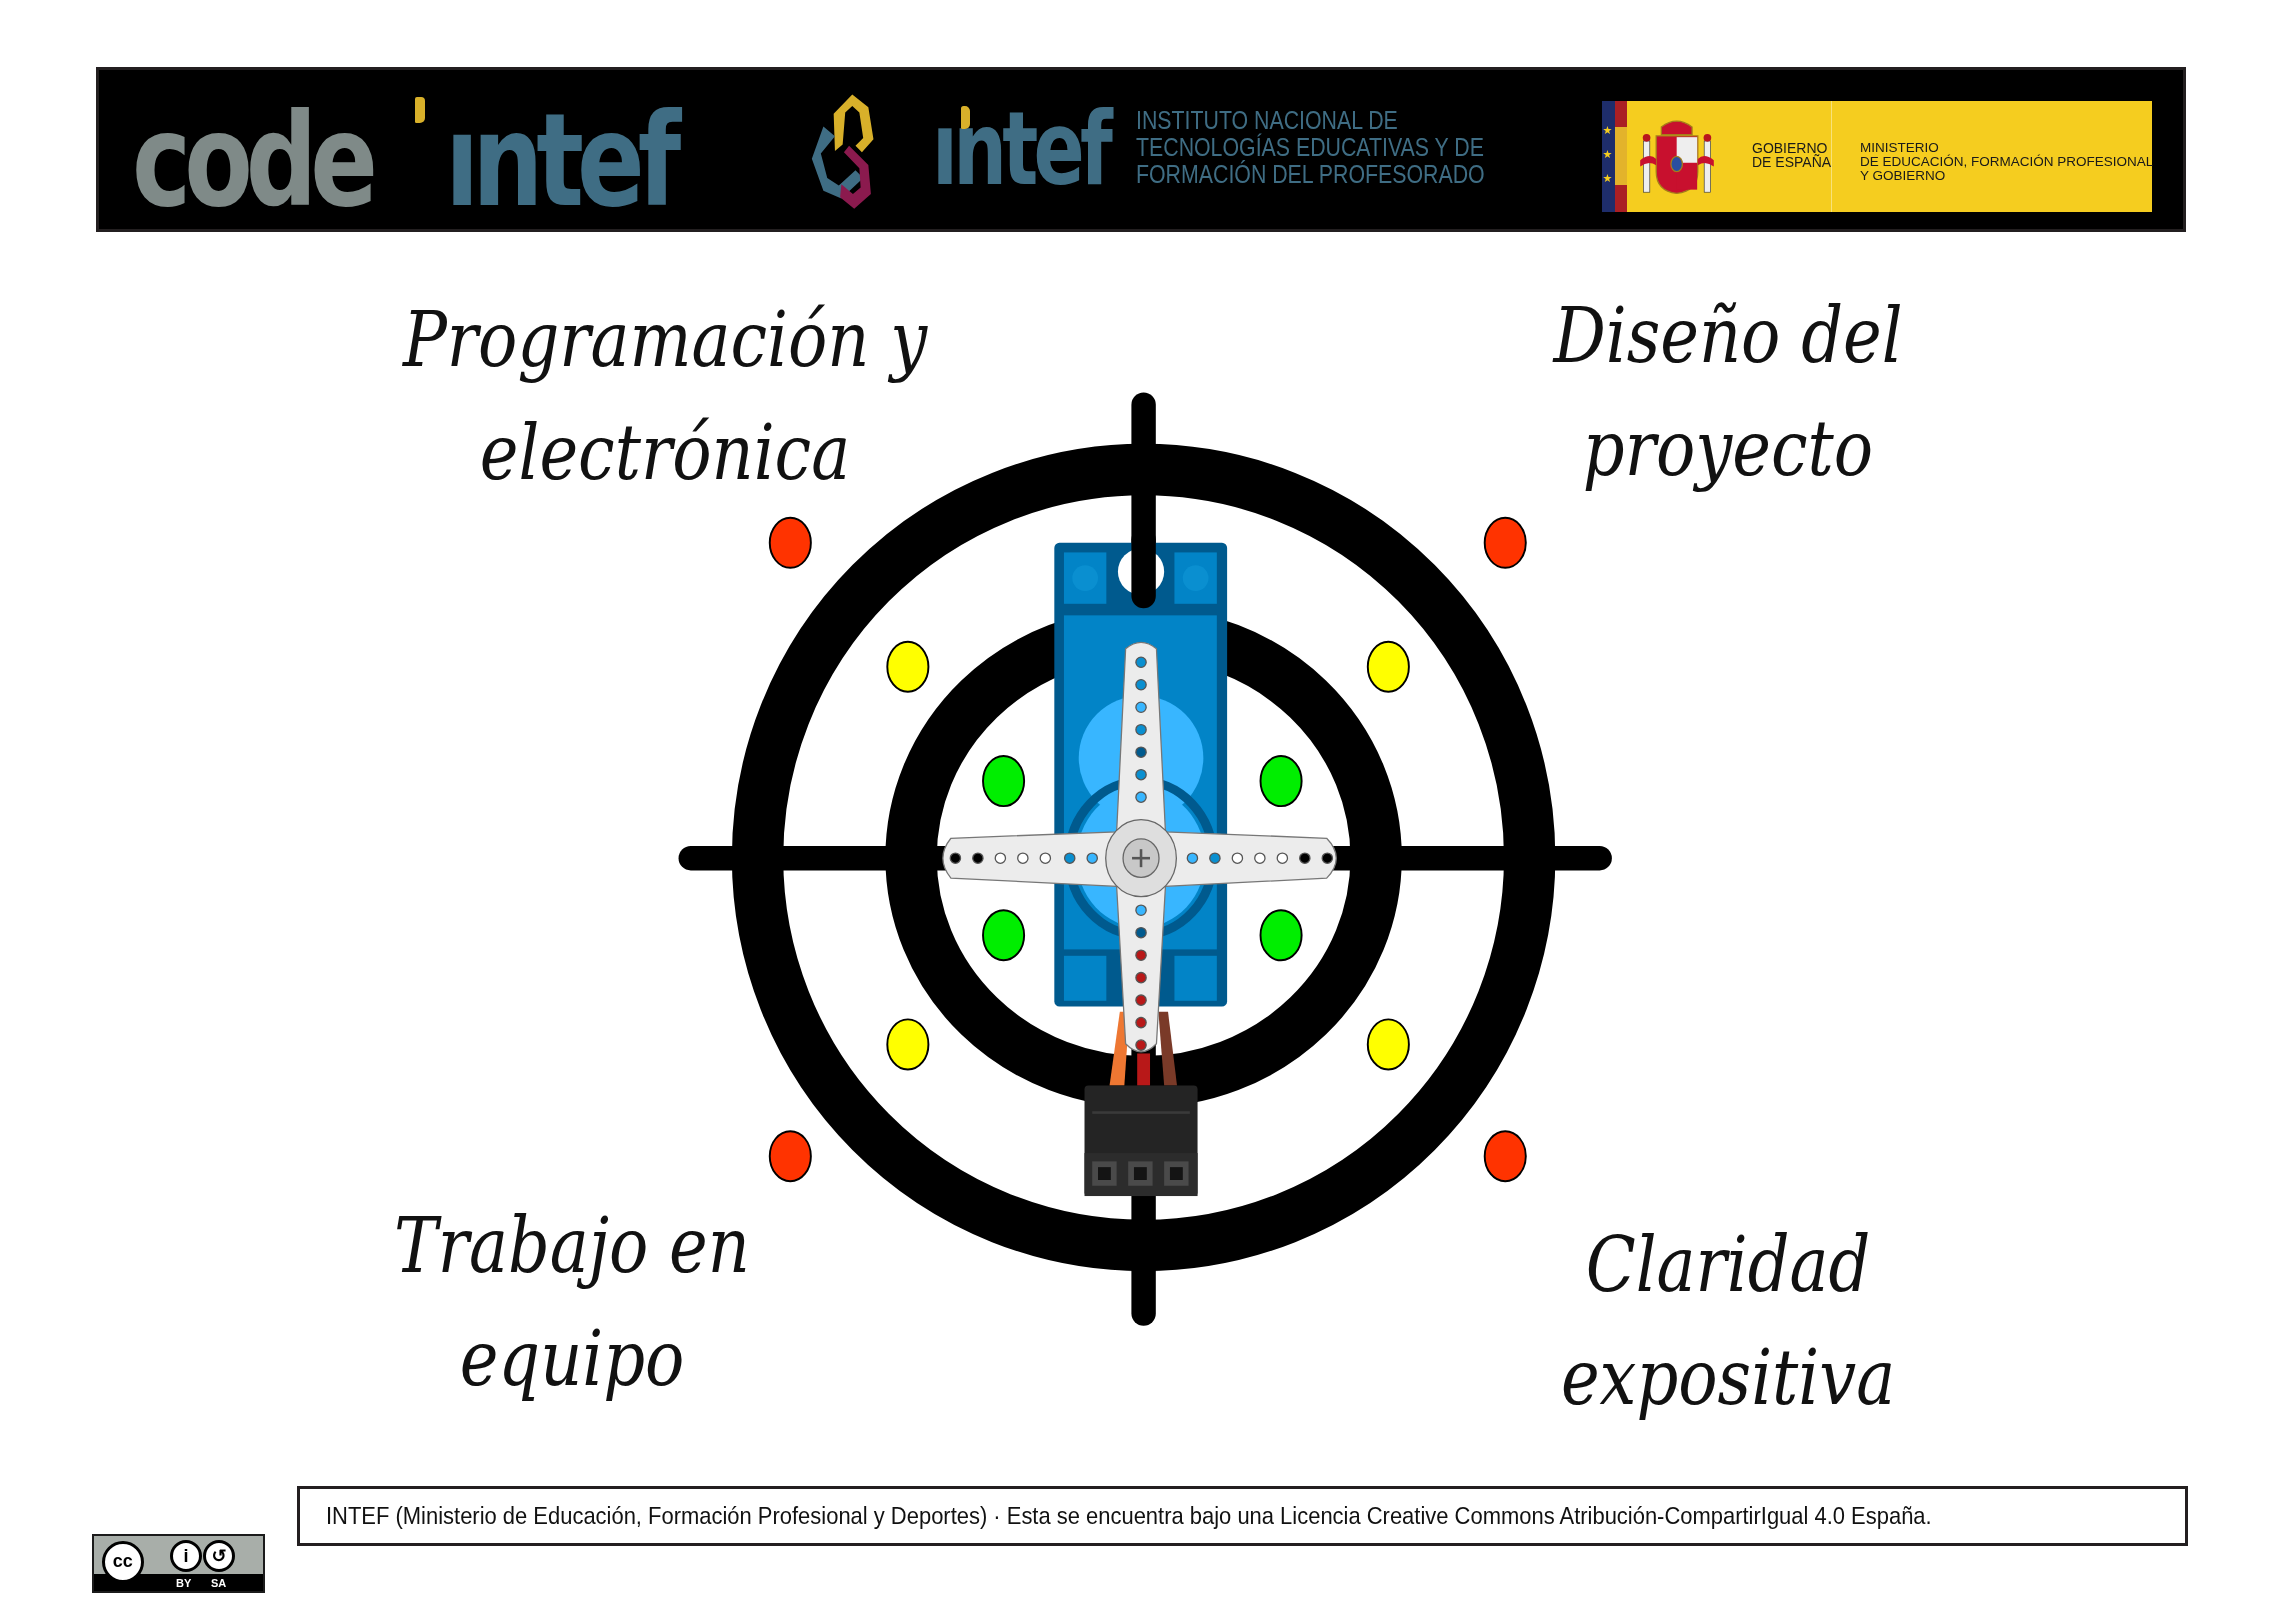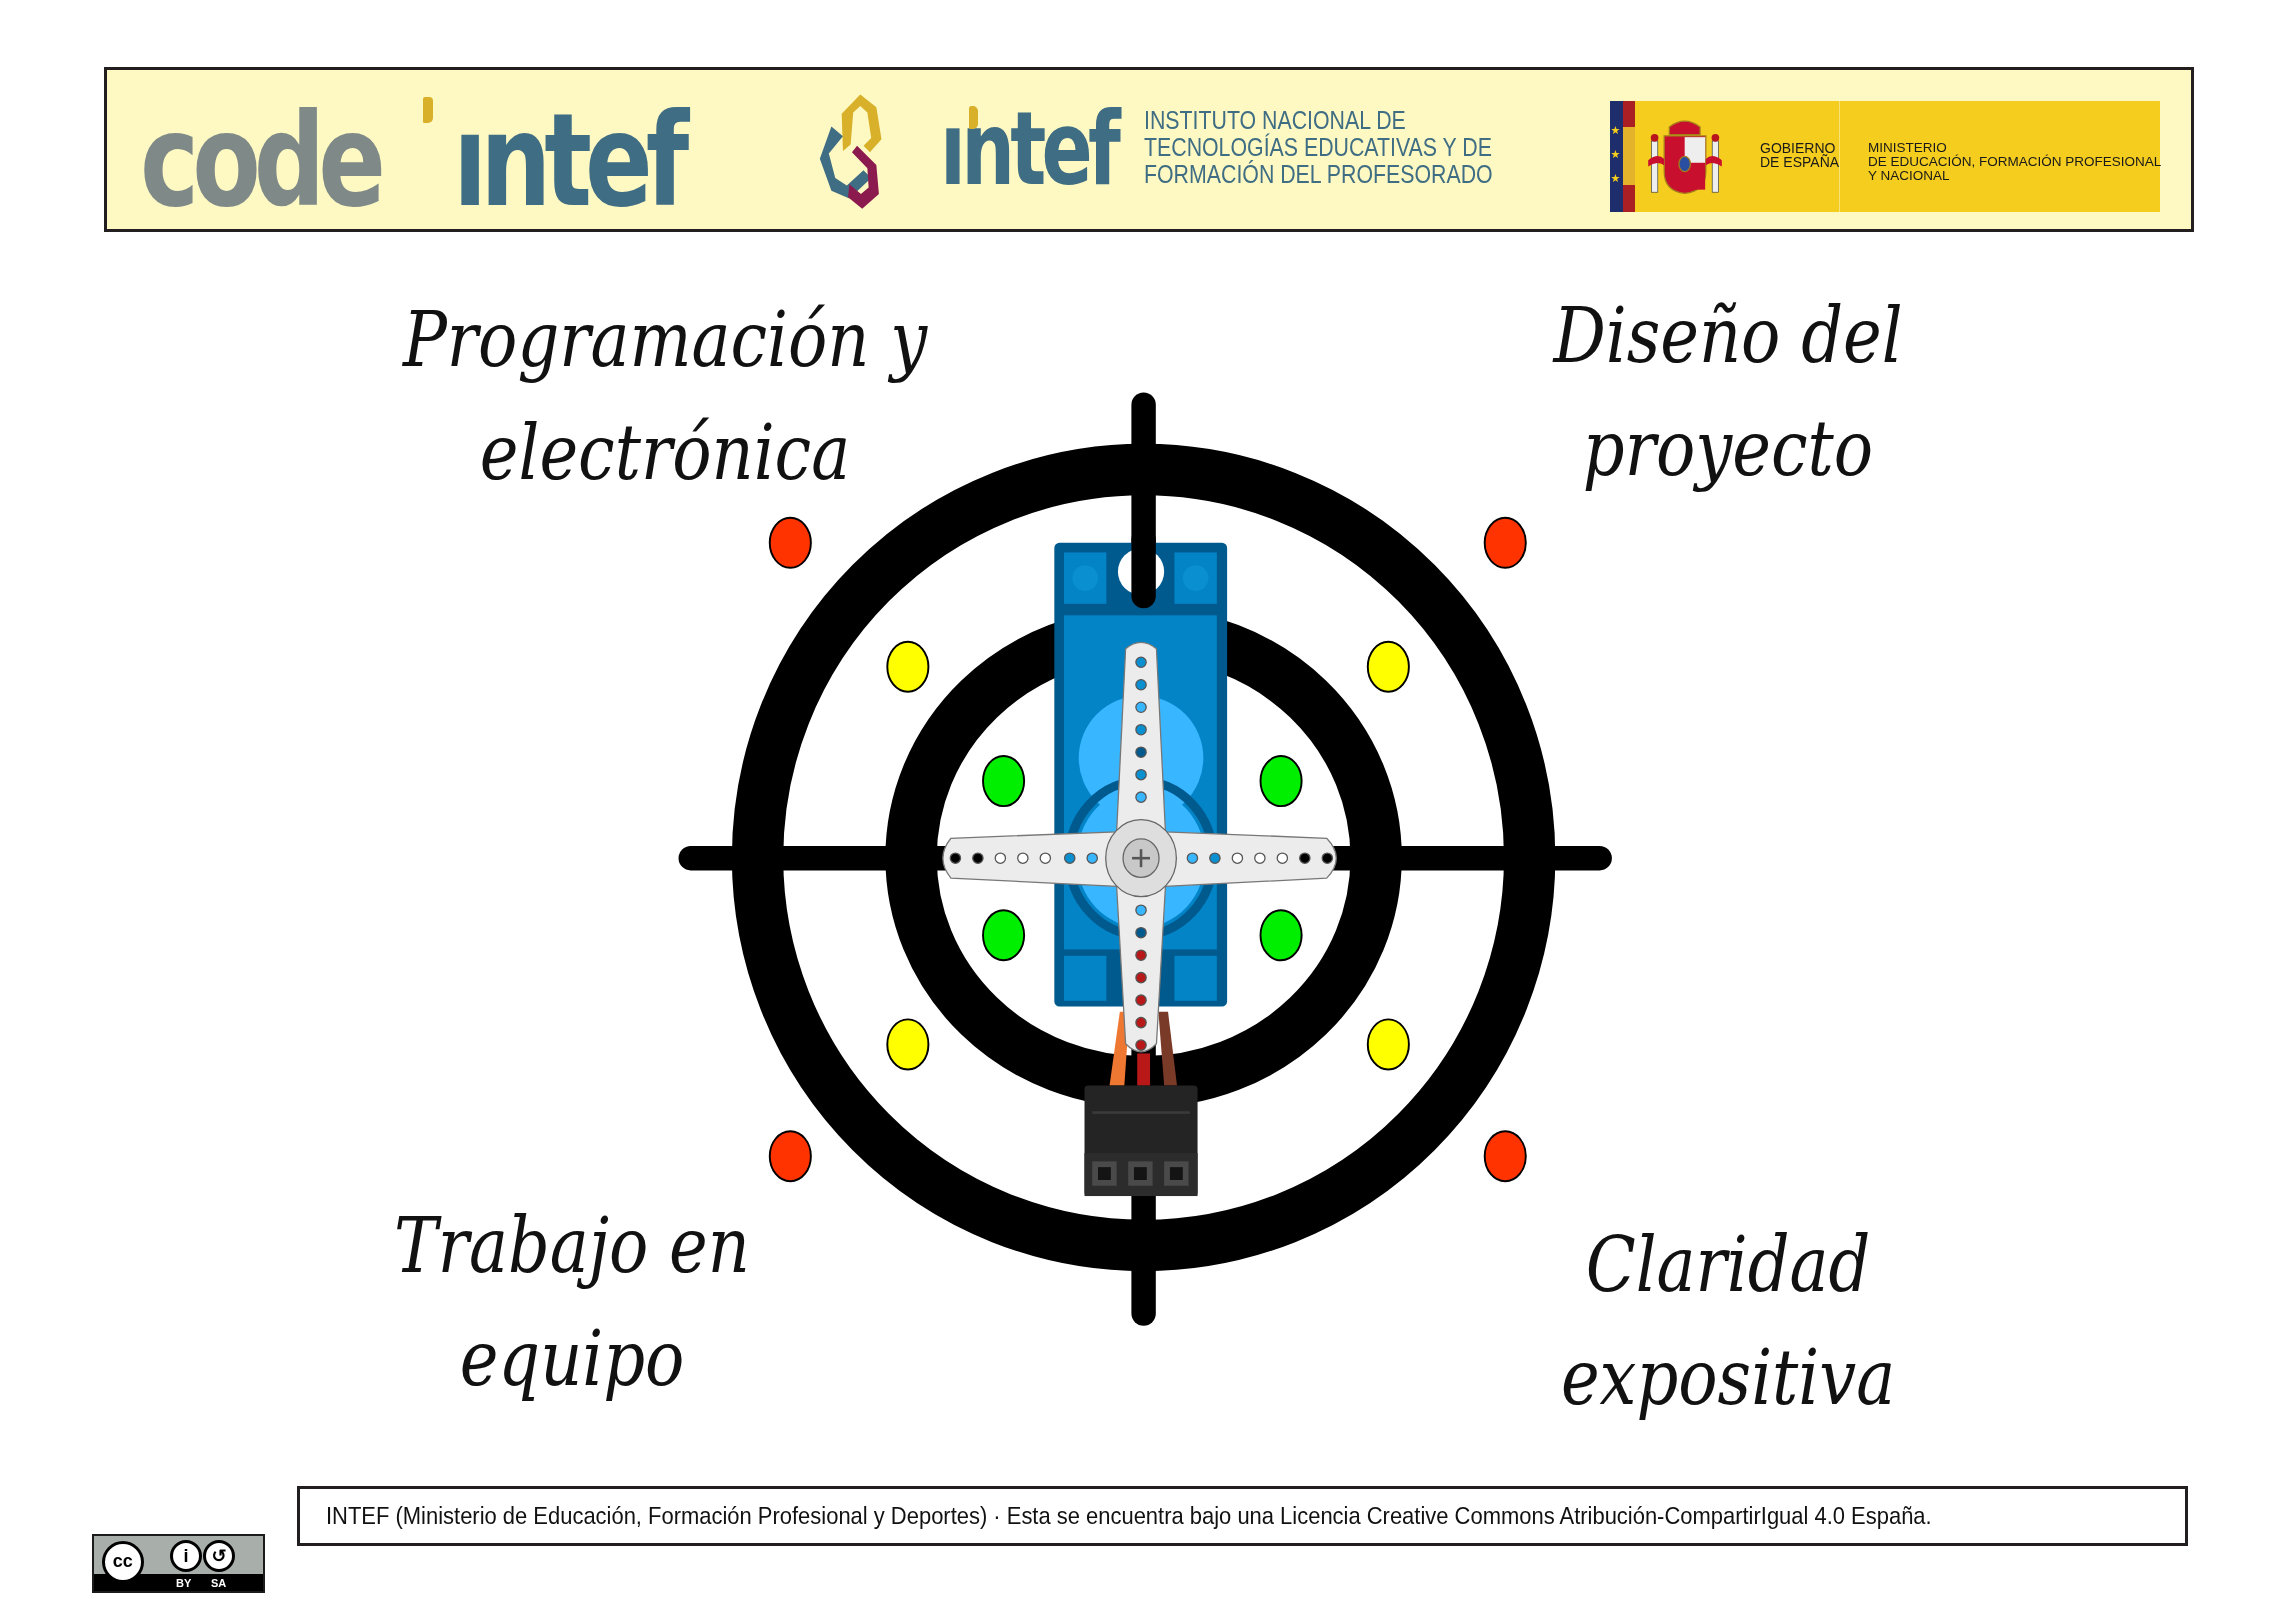--- a/index.html
+++ b/index.html
@@ -1,20 +1,20 @@
 <!DOCTYPE html>
 <html style="font-size:10.3px"><head>
 <meta charset="utf-8">
 <style>
   html, body { margin:0; padding:0; background:#ffffff; }
   body { width:2284px; height:1620px; position:relative; overflow:hidden; font-family:"Liberation Sans", sans-serif; }
   .abs { position:absolute; }
 
   
-  #header { left:104px; top:67px; width:2084px; height:159px; border:3.9px solid #231f20; box-sizing:content-box; background:#fef9c3; }
+  #header { left:96px; top:67px; width:2084px; height:159px; border:3.9px solid #231f20; box-sizing:content-box; background:#000000; }
   .logo-code { position:absolute; left:33px; top:16.7px; height:128px; display:flex; align-items:flex-end; }
   .logo-word { font-family:"DejaVu Sans", sans-serif; font-weight:bold; font-size:128px; letter-spacing:-9px; line-height:109px; transform:scaleX(0.78); transform-origin:left bottom; }
   .logo-code .c1 { color:#7f8a88; }
   .logo-code .c2 { color:#3f6d84; }
 
   .intef-mark { position:absolute; left:705px; top:18px; width:103px; height:122px; }
   .intef-word { position:absolute; left:833px; top:31px; font-family:"DejaVu Sans", sans-serif; font-weight:bold; font-size:102px; line-height:96px; color:#3f6d84; letter-spacing:-6.4px; transform:scaleX(0.74); transform-origin:left top; }
   .intef-dot { position:absolute; left:862px; top:36px; width:9px; height:23px; background:#d8b02a; border-radius:2.6px 5.1px 5.1px 1.3px; }
   .intef-text { position:absolute; left:1037px; top:37px; font-family:"Liberation Sans", sans-serif; font-size:26px; line-height:27px; color:#3f6d84; transform:scaleX(0.82); transform-origin:left top; white-space:nowrap; }
 
@@ -90,21 +90,21 @@
       <path d="M120 70 Q105 58 95 68 L95 78 Q107 70 120 80 Z" fill="#c8102e"></path>
     </svg>
     <div class="gov-t1">
       <div>GOBIERNO</div>
       <div>DE ESPAÑA</div>
     </div>
     <div class="gov-sep"></div>
     <div class="gov-t2">
       <div>MINISTERIO</div>
       <div>DE EDUCACIÓN, FORMACIÓN PROFESIONAL</div>
-      <div>Y NACIONAL</div>
+      <div>Y GOBIERNO</div>
     </div>
   </div>
 </div>
 
 <svg class="abs" style="left:0;top:0" width="2284" height="1620" viewBox="0 0 3555 2522">
 
   <ellipse cx="1780" cy="1335" rx="601" ry="604" fill="none" stroke="#000" stroke-width="80"></ellipse>
 
   <ellipse cx="1780" cy="1335" rx="362" ry="349" fill="none" stroke="#000" stroke-width="80"></ellipse>
 

